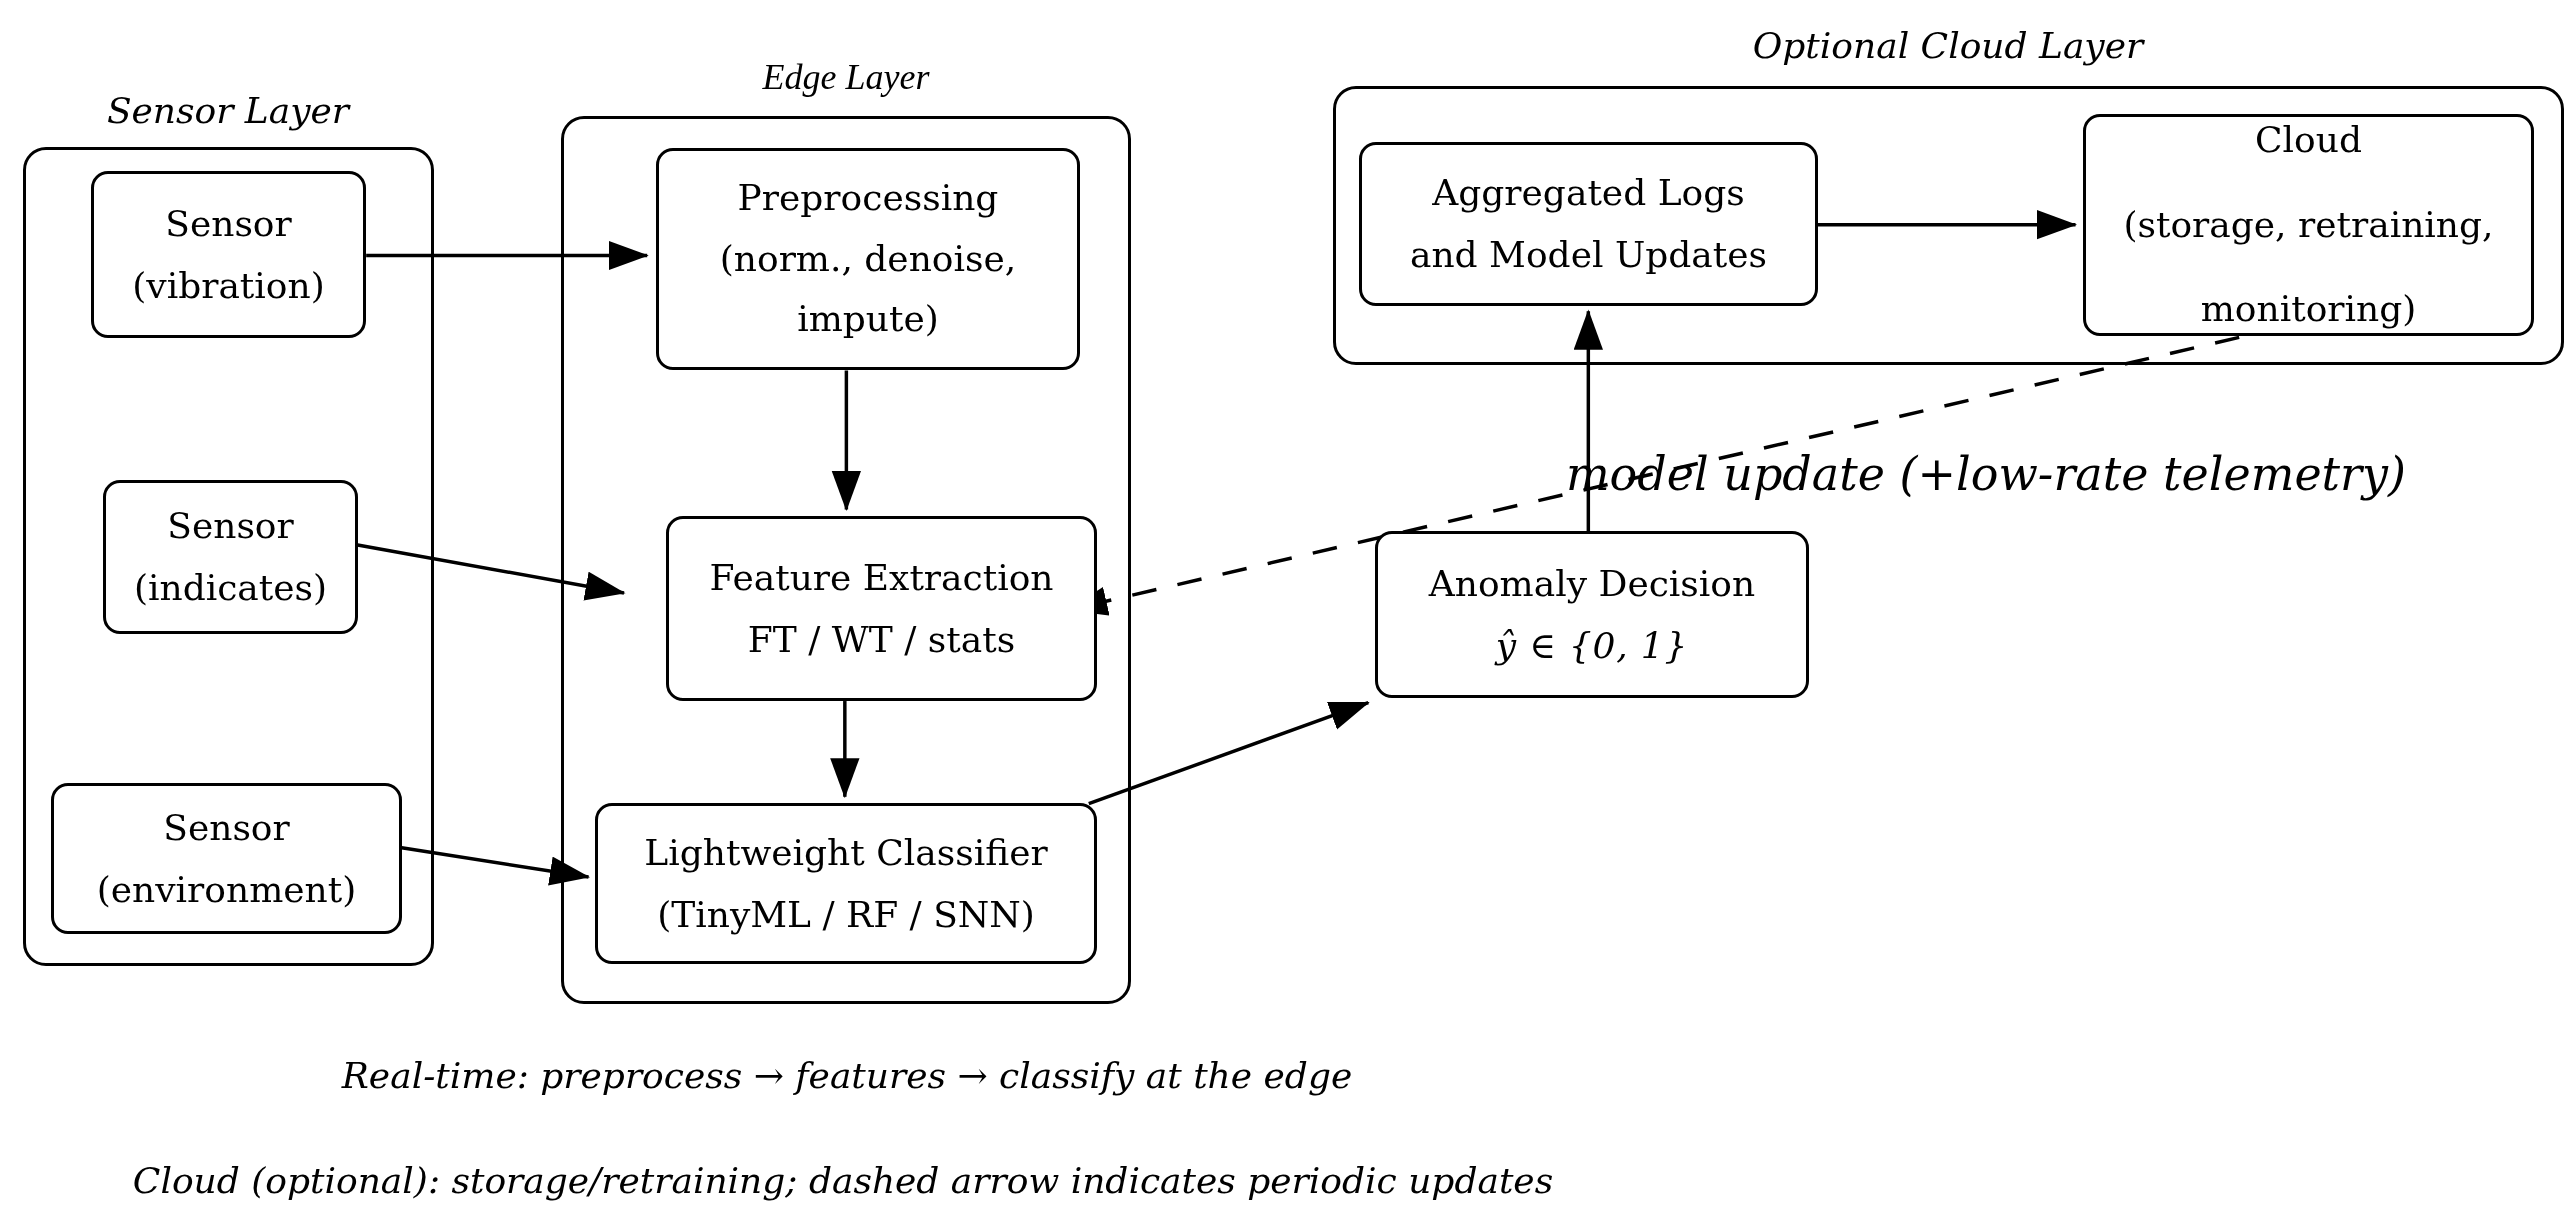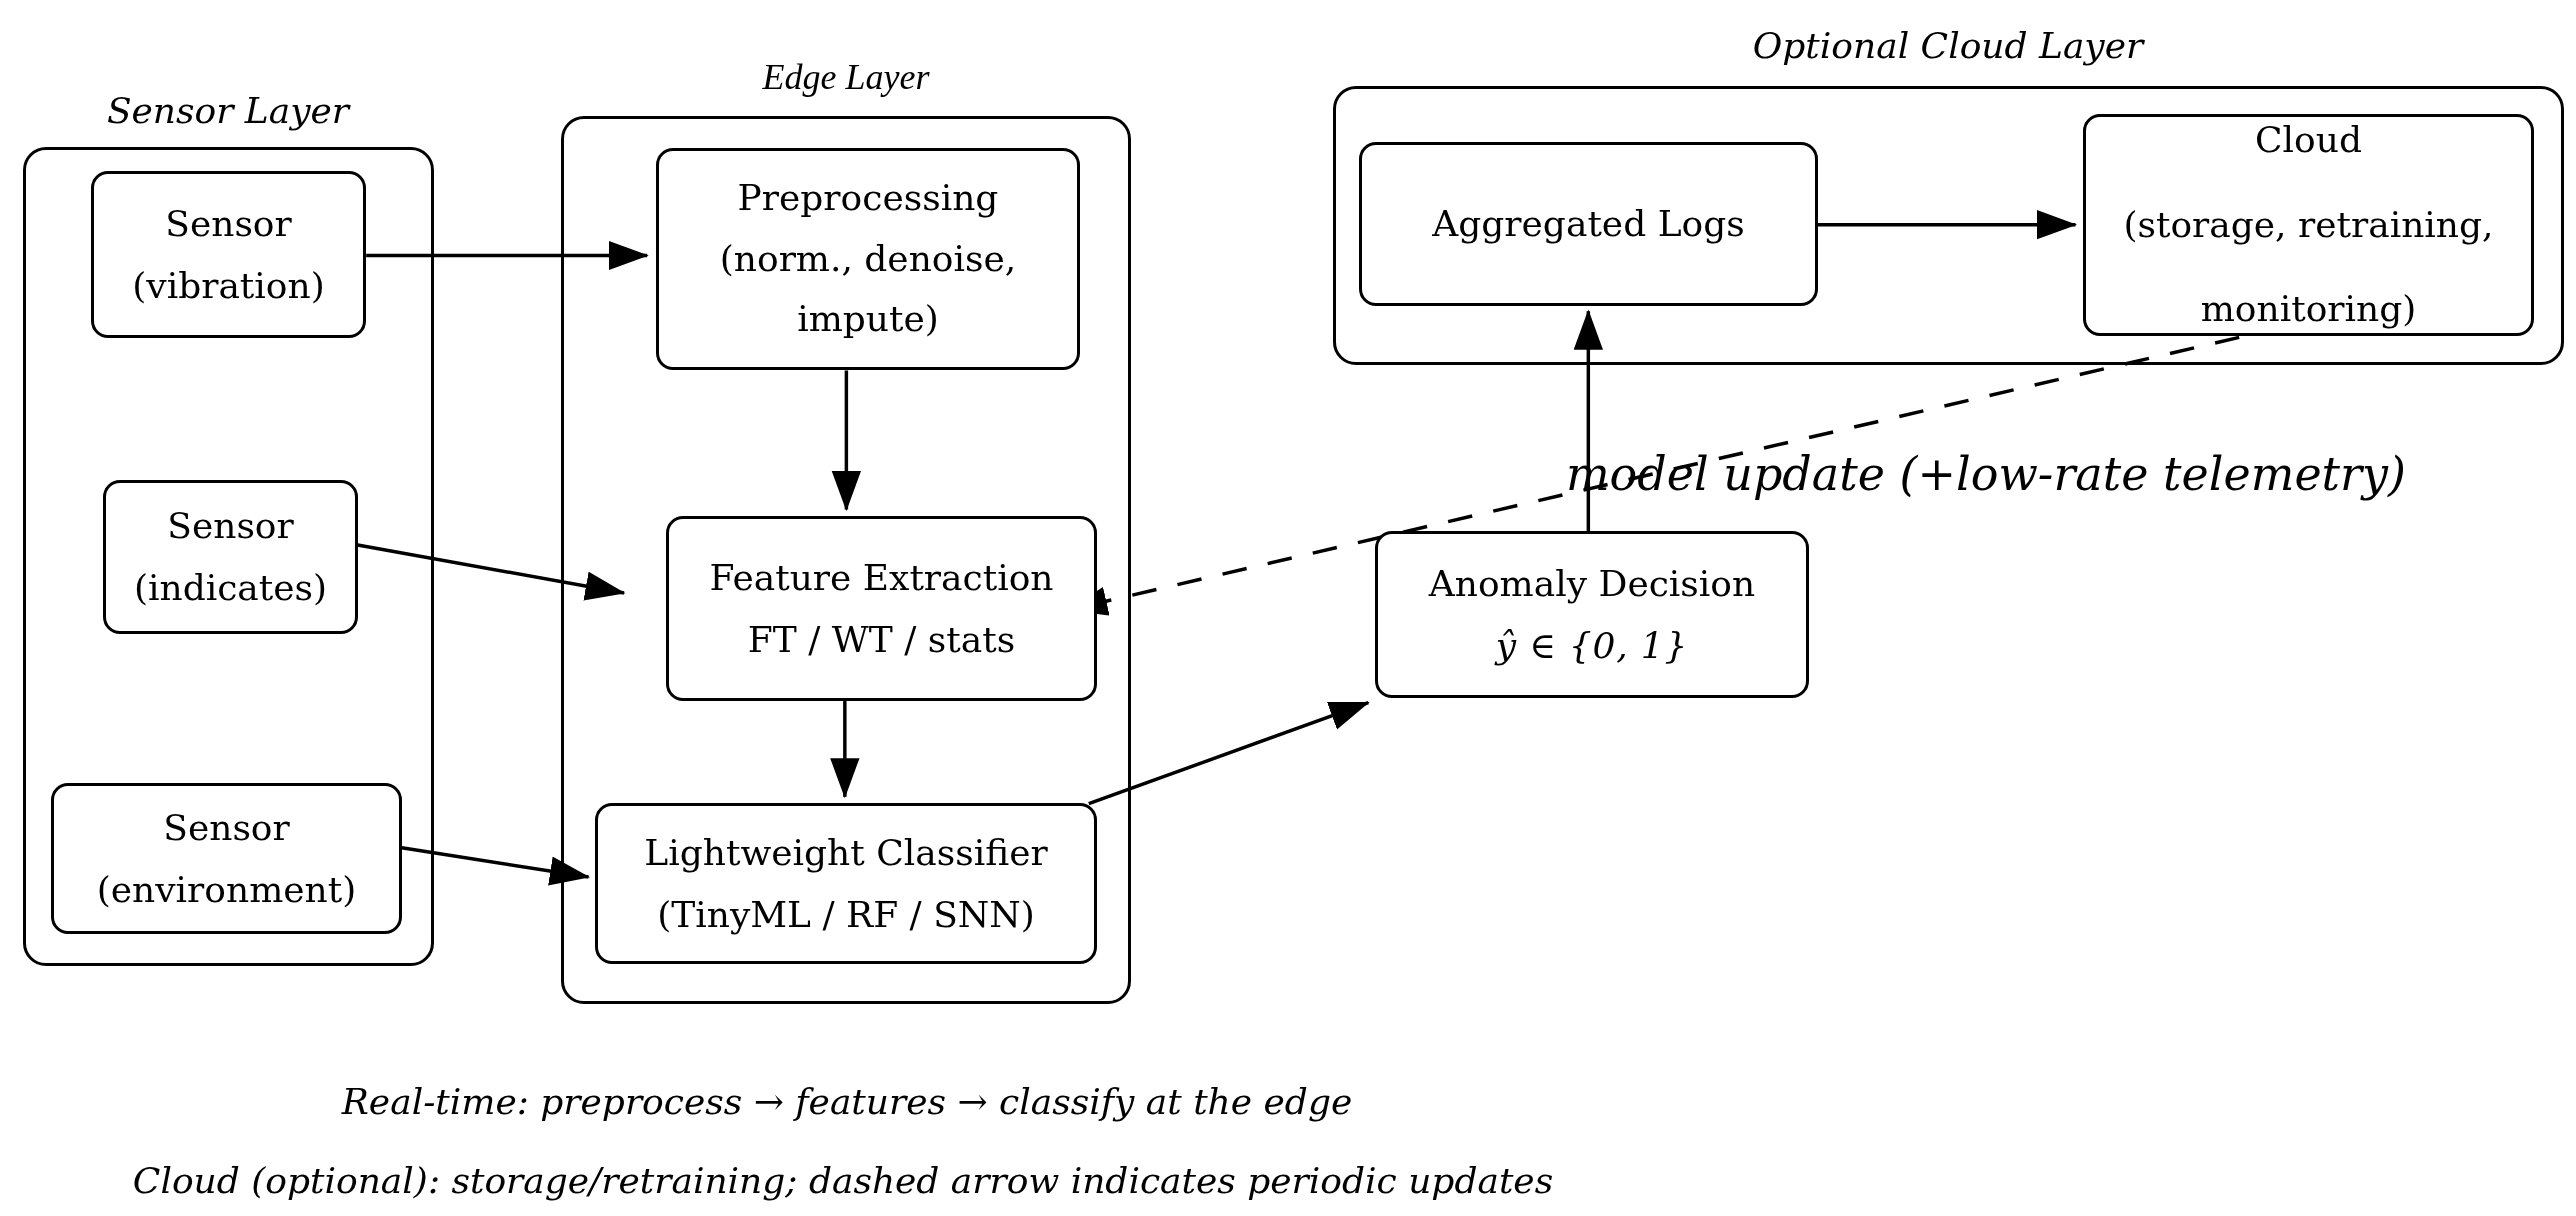--- a/index.html
+++ b/index.html
@@ -115,31 +115,32 @@
     <span class="nline">Feature Extraction</span>
     <span class="nline">FT / WT / stats</span>
   </div>
   <div class="node" style="left:595px; top:803px; width:502px; height:161px;">
     <span class="nline">Lightweight Classifier</span>
     <span class="nline">(TinyML / RF / SNN)</span>
   </div>
 
   <div class="node" style="left:1359px; top:142px; width:459px; height:164px;">
     <span class="nline">Aggregated Logs</span>
+    <span class="nline">and Model Updates</span>
   </div>
   <div class="node" style="left:2083px; top:114px; width:451px; height:222px; line-height:1.68;gap:24px;">
     <span class="nline">Cloud</span>
     <span class="nline">(storage, retraining,</span>
     <span class="nline">monitoring)</span>
   </div>
 
   <div class="node" style="left:1375px; top:531px; width:434px; height:167px;">
     <span class="nline">Anomaly Decision</span>
     <span class="nline math-line">ŷ ∈ {0, 1}</span>
   </div>
 
   <div class="float-label" style="left:1986px; top:474px;">model update (+low-rate telemetry)</div>
 
-  <div class="caption" style="left:847px; top:1075px;margin-top:26px;">Real-time: preprocess → features → classify at the edge</div>
+  <div class="caption" style="left:847px; top:1075px;">Real-time: preprocess → features → classify at the edge</div>
   <div class="caption" style="left:843px; top:1180px;">Cloud (optional): storage/retraining; dashed arrow indicates periodic updates</div>
 
 </div>
 
 
 </body></html>

